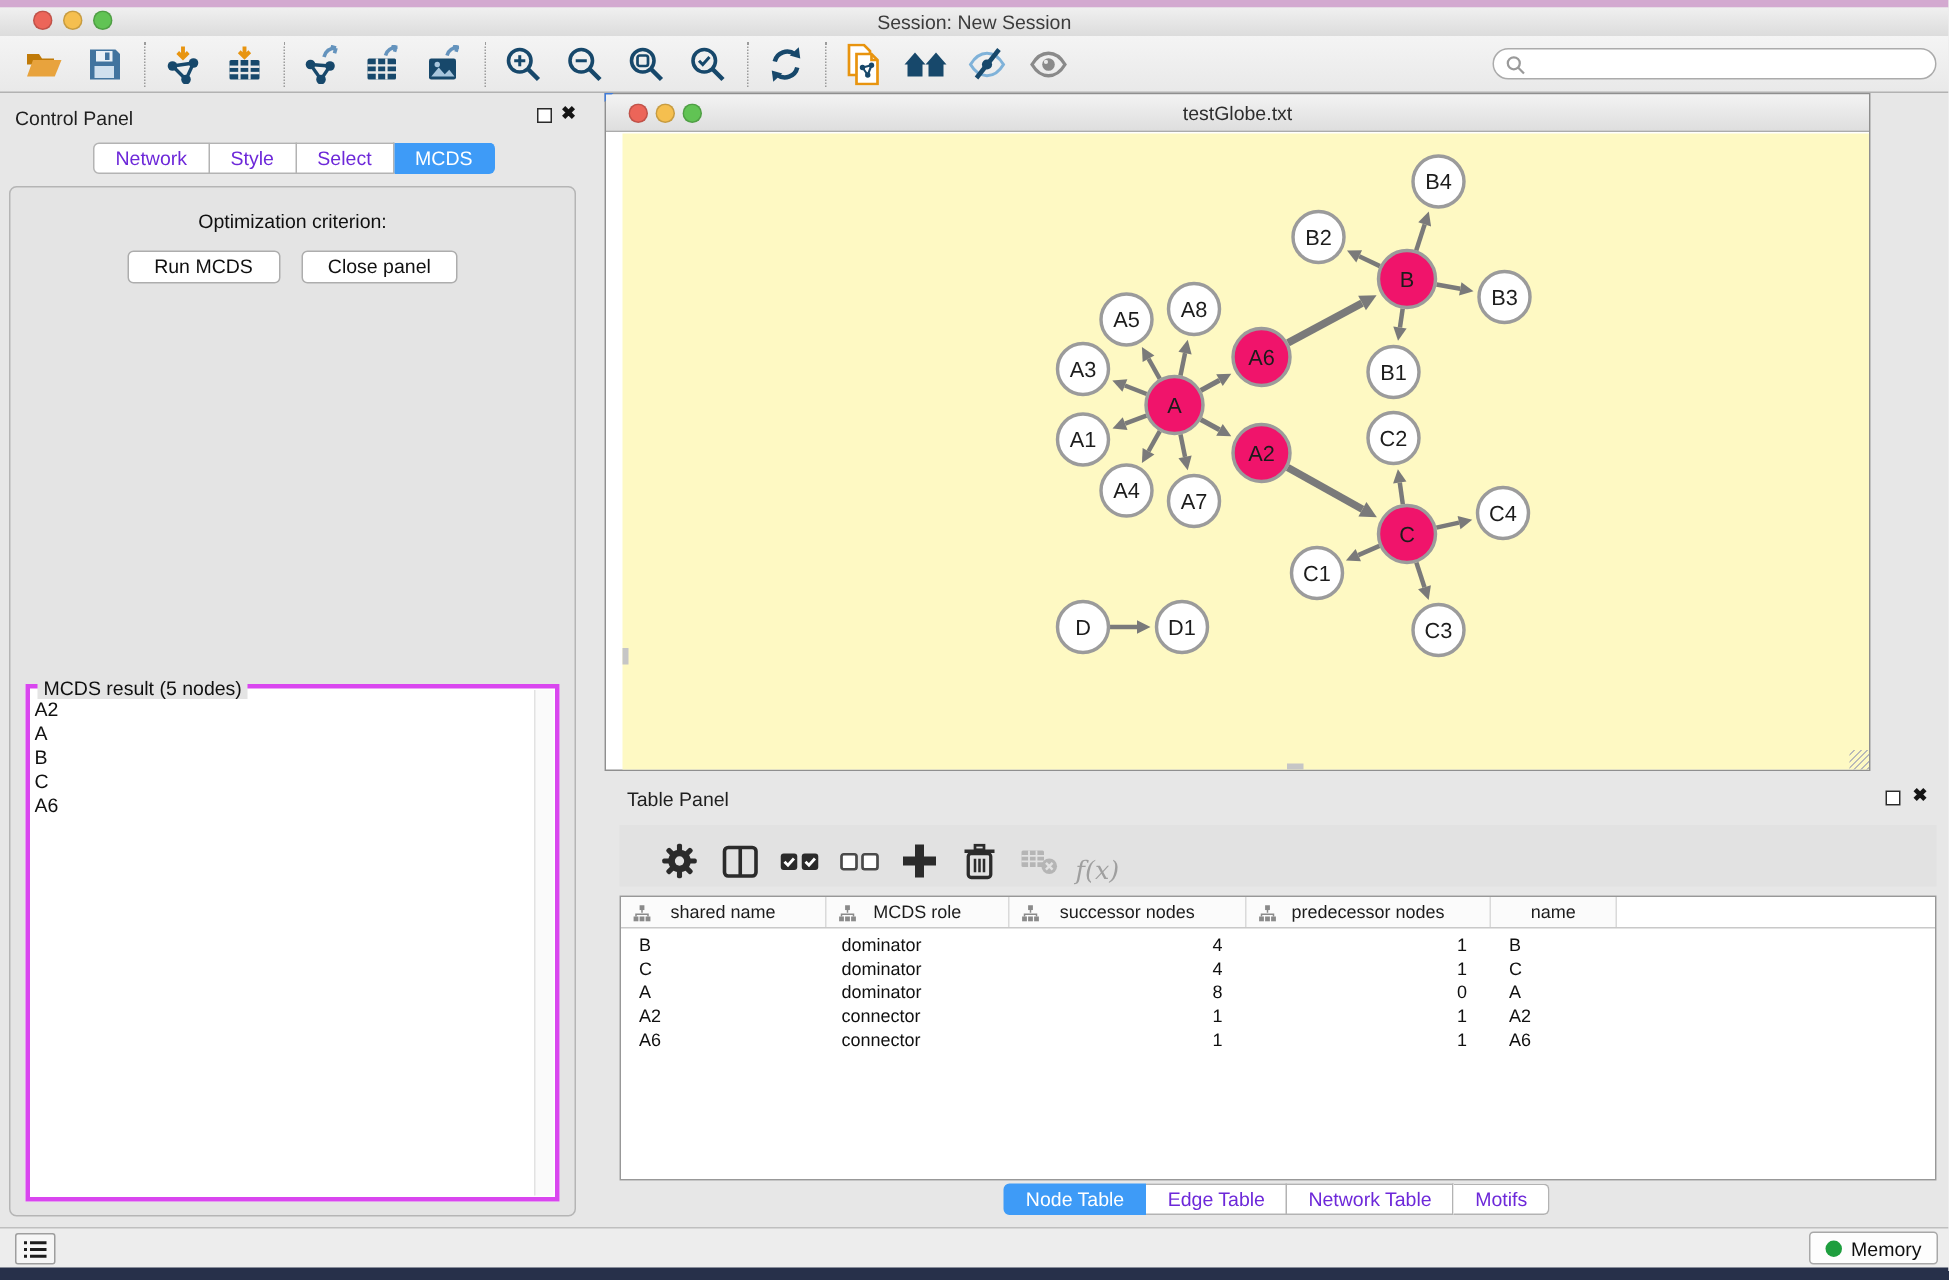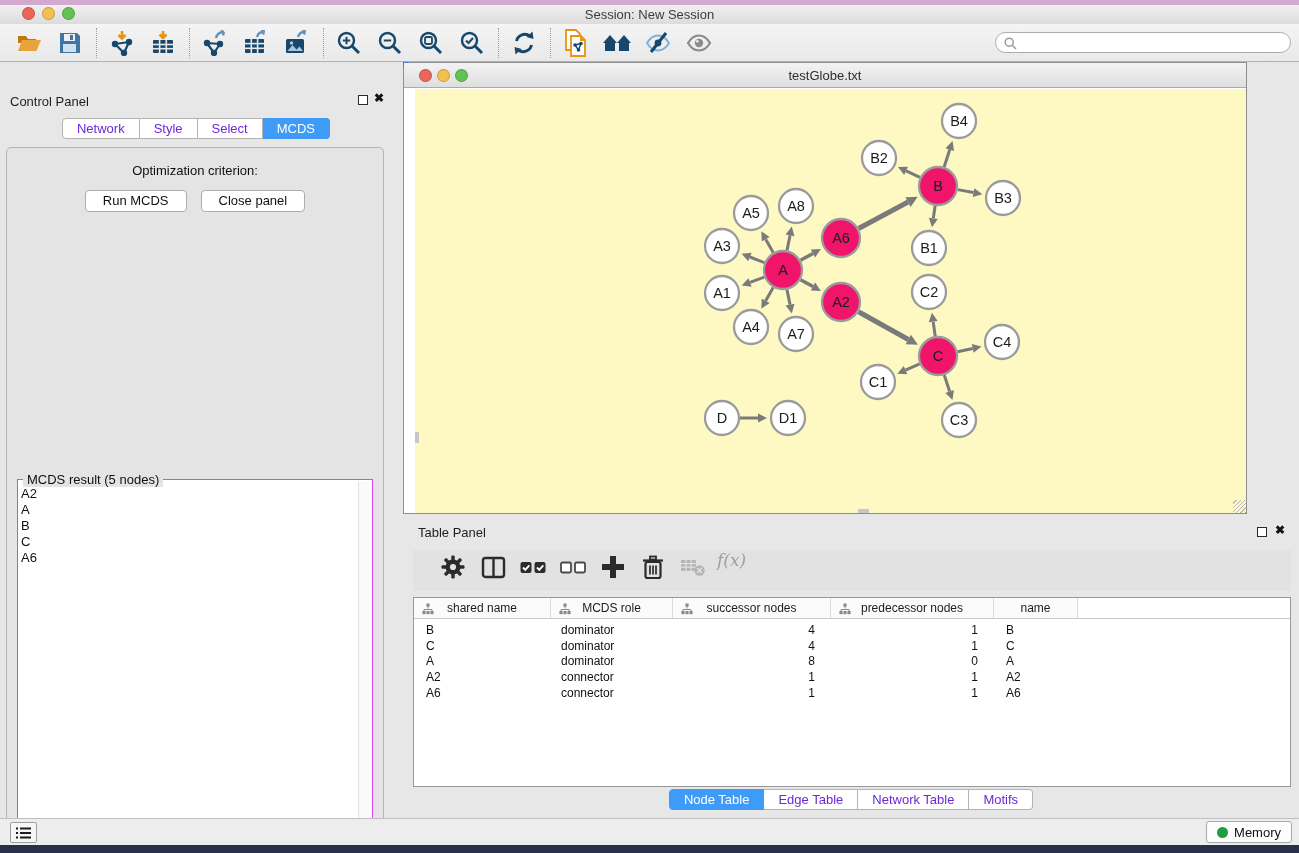--- a/index.html
+++ b/index.html
@@ -22,21 +22,21 @@
              display:flex; align-items:center; padding-left:12px; }
   .tb-btn { width:34px; height:32px; display:flex; align-items:center; justify-content:center; flex:0 0 auto; margin-right:7px; }
   .tb-sep { width:1px; height:30px; border-left:1px dotted #9c9c9c; margin:0 8px 0 2px; flex:0 0 auto; }
   .search-box { margin-left:auto; margin-right:8px; width:296px; height:21px; background:#fff;
                 border:1px solid #ababab; border-radius:11px; position:relative;
                 display:flex; align-items:center; padding-left:26px; flex:0 0 auto; }
   .search-box svg { position:absolute; left:8px; top:4px; }
   .search-box input { border:none; outline:none; width:250px; font-size:13px; background:transparent; }
 
   
-  .control-panel { position:absolute; left:0; top:62px; width:392px; height:756px;margin-top:23px; }
+  .control-panel { position:absolute; left:0; top:62px; width:392px; height:756px; }
   .panel-title { position:absolute; top:9px; left:10px; font-size:13px; color:#1e1e1e; }
   .float-ic { position:absolute; top:10px; width:10px; height:10px; border:1.6px solid #2a2a2a; background:#fff; }
   .close-ic { position:absolute; top:6px; font-size:12px; font-weight:bold; color:#141414; }
   .control-panel .float-ic { right:24px; } .control-panel .close-ic { right:8px; }
 
   .cp-tabs { position:absolute; top:33px; left:0; width:100%; display:flex; justify-content:center; }
   .seg-tab { height:21px; line-height:20px; padding:0 14px; font-size:13px; background:#fff;
              border:1px solid #b3b3b3; border-left:none; color:#6d28d9; }
   .seg-tab:first-child { border-left:1px solid #b3b3b3; border-radius:4px 0 0 4px; }
   .seg-tab:last-child { border-radius:0 4px 4px 0; }
@@ -49,21 +49,21 @@
               border:1px solid #ababab; border-radius:4px; }
   .dropdown .dd-text { font-size:13px; line-height:21px; padding-left:9px; color:#101010;
                        white-space:nowrap; overflow:hidden; }
   .dd-stepper { position:absolute; right:1px; top:1px; width:19px; height:19px; border-radius:3px;
                 background:linear-gradient(#74b3f9,#3c8ef0); display:flex; align-items:center; justify-content:center; }
   .btn-row { margin-top:12px; display:flex; justify-content:center; gap:14px; }
   .push-btn { height:22px; line-height:20px; padding:0 17px; background:#fff; border:1px solid #adadad;
               border-radius:4px; font-size:13px; color:#101010; }
 
   .result-box { position:absolute; left:10px; top:331px; width:356px; height:345px;
-                border:1px solid #d946ef; background:#fff;padding-left:48px; }
+                border:3px solid #d946ef; background:#fff;padding-left:48px; }
   .result-legend { position:absolute; top:-8px; left:5px; background:#e4e4e4; padding:0 4px;
                    font-size:13px; color:#101010; }
   .result-list { position:absolute; left:3px; right:16px; top:6px; bottom:2px;
                  font-size:13px; line-height:16px; color:#101010; overflow:hidden; }
   .result-scroll { position:absolute; top:1px; right:1px; bottom:1px; width:13px;
                    background:#fafafa; border-left:1px solid #e2e2e2; }
 
   
   .net-window { position:absolute; left:403px; top:62px; width:844px; height:452px;
                 border:1px solid #8f8f8f; background:#fff; }
@@ -77,21 +77,21 @@
   .mini-v { position:absolute; left:0; top:343px; width:4px; height:11px; background:#c6c6c6; }
   .mini-h { position:absolute; left:443px; bottom:0; width:11px; height:4px; background:#c6c6c6; }
   .grip { position:absolute; right:0; bottom:0; width:13px; height:13px;
           background:repeating-linear-gradient(135deg, transparent 0 2px, #b9b9b9 2px 3px); }
 
   
   .table-panel { position:absolute; left:403px; top:520px; width:896px; height:296px; }
   .table-panel .panel-title { left:15px; top:5px; }
   .table-panel .float-ic { right:32px; top:7px; } .table-panel .close-ic { right:14px; top:3px; }
   .tp-toolbar { position:absolute; left:10px; top:30px; width:878px; height:41px; background:#e2e2e2;
-                display:flex; align-items:flex-start; padding-left:20px; }
+                display:flex; align-items:flex-end; padding-left:20px; }
   .tp-btn { width:40px; height:34px; display:flex; align-items:center; justify-content:center; flex:0 0 auto; }
   .fx-label { font-family:"DejaVu Serif",serif; font-style:italic; font-size:17px; color:#9f9f9f; margin-left:4px; }
 
   .tp-table { position:absolute; left:10px; top:77px; width:878px; height:190px;
               background:#fff; border:1px solid #989898; overflow:hidden; }
   .tp-thead { display:flex; height:21px; background:#fbfbfb; border-bottom:1px solid #c9c9c9; }
   .th { position:relative; display:flex; align-items:center; justify-content:center;
         font-size:12px; color:#1c1c1c; border-right:1px solid #dadada; }
   .th .hier { position:absolute; left:8px; top:5px; }
   .th.filler { flex:1; border-right:none; background:#fff; }

